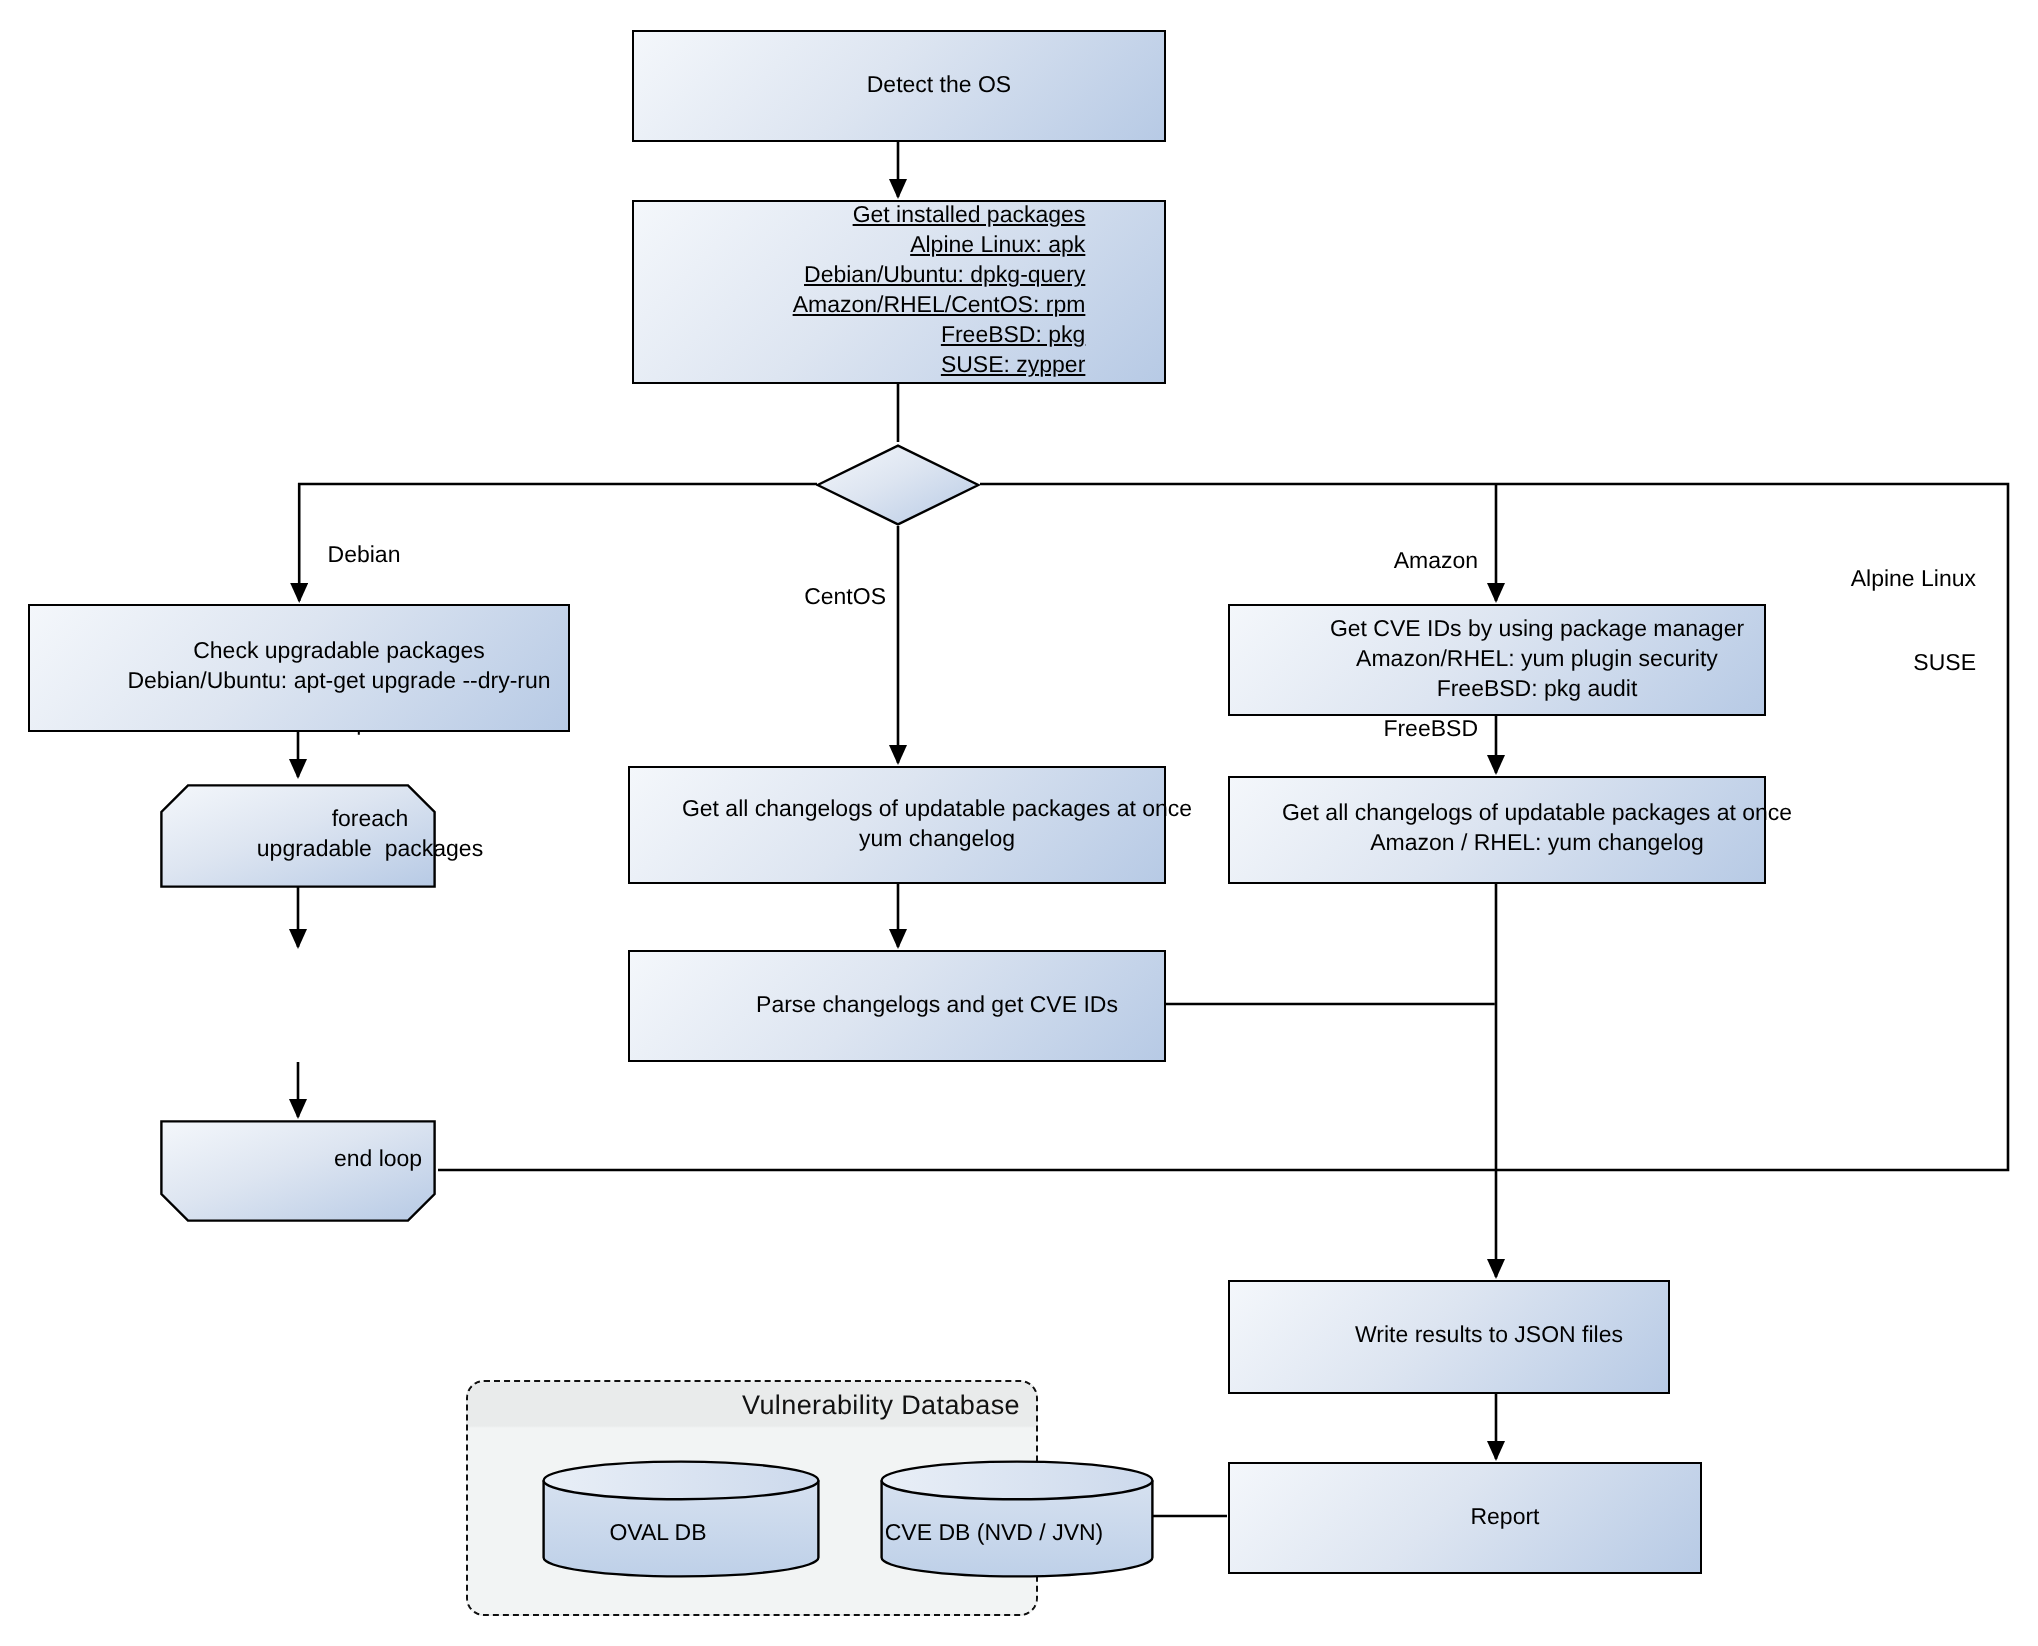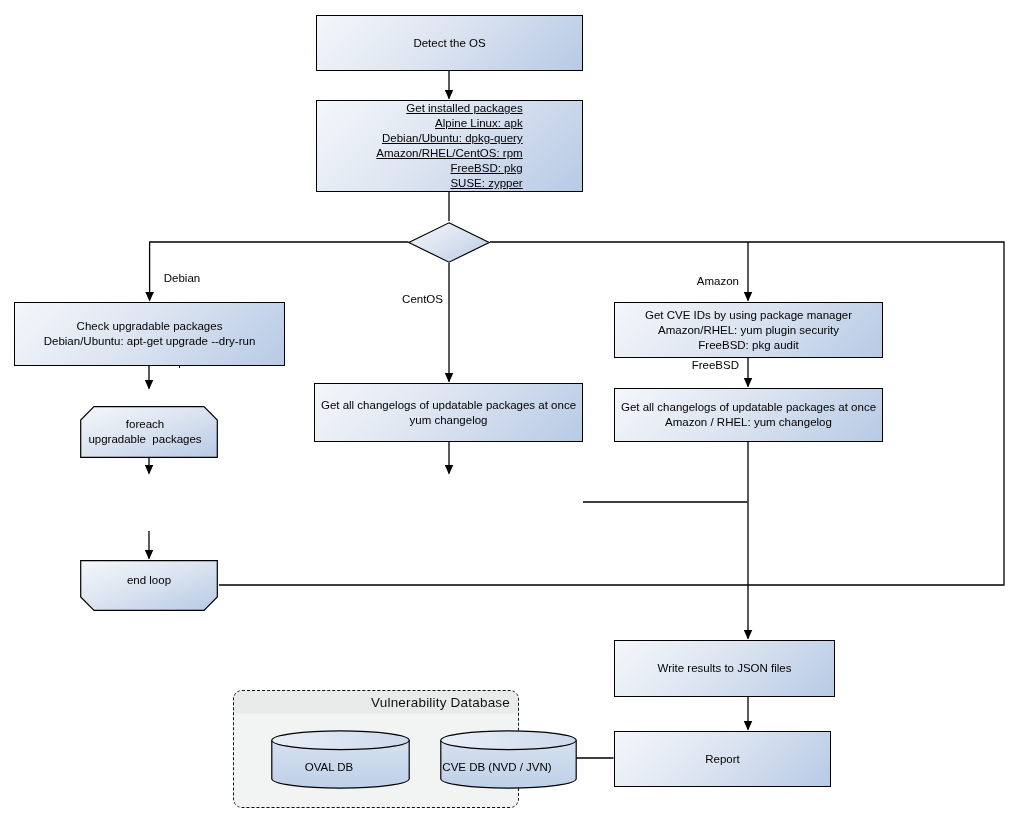--- a/index.html
+++ b/index.html
@@ -8,21 +8,21 @@
     width:1019px;height:823px;
     background:#ffffff;
     font-family:"Liberation Sans","DejaVu Sans",sans-serif;
     color:#000;
     overflow:hidden;
   }
   #connectors{position:absolute;left:0;top:0;}
   .node{
     position:absolute;
     display:flex;align-items:center;justify-content:center;
-    font-size:11.5px;line-height:15px;
+    font-size:11.5px;line-height:15px;padding-left:40px;
   }
   .box{
     border:1px solid #000;
     background:linear-gradient(135deg,#f4f7fb 0%,#dde5f1 45%,#b7cae5 100%);
     box-sizing:border-box;
   }
   .lines{text-align:center;}
   .lines .line{white-space:pre;}
   .lines.align-right{text-align:right;text-decoration:underline;}
   .shape-node{border:none;background:none;}
@@ -124,29 +124,33 @@
     <div class="line">Raspbian</div>
   </div>
   <div class="branch-label" style="left:385px;top:264px;width:58px;text-align:right">
     <div class="line">CentOS</div>
   </div>
   <div class="branch-label" style="left:659px;top:246px;width:80px;text-align:right">
     <div class="line">Amazon</div>
     <div class="line">RHEL</div>
     <div class="line">FreeBSD</div>
   </div>
+  <div class="branch-label" style="left:900px;top:255px;width:88px;text-align:right">
+    <div class="line">Alpine Linux</div>
+    <div class="line">SUSE</div>
+  </div>
 
   <div class="node box" style="left:14px;top:302px;width:271px;height:64px">
     <div class="lines">
       <div class="line">Check upgradable packages</div>
       <div class="line">Debian/Ubuntu: apt-get upgrade --dry-run</div>
     </div>
   </div>
 
-  <div class="node shape-node" style="left:80px;top:406px;width:130px;height:52px">
+  <div class="node shape-node" style="left:80px;top:392px;width:130px;height:52px">
     <svg width="138" height="52" viewBox="0 0 138 52">
       <polygon points="14,0.7 124,0.7 137.3,14 137.3,51.3 0.7,51.3 0.7,14" fill="url(#nodeGrad)" stroke="#000" stroke-width="1.2"></polygon>
     </svg>
     <div class="lines">
       <div class="line">foreach</div>
       <div class="line">upgradable  packages</div>
     </div>
   </div>
 
 
@@ -159,20 +163,25 @@
     </div>
   </div>
 
   <div class="node box" style="left:314px;top:383px;width:269px;height:59px">
     <div class="lines">
       <div class="line">Get all changelogs of updatable packages at once</div>
       <div class="line">yum changelog</div>
     </div>
   </div>
 
+  <div class="node box" style="left:314px;top:475px;width:269px;height:56px">
+    <div class="lines">
+      <div class="line">Parse changelogs and get CVE IDs</div>
+    </div>
+  </div>
 
   <div class="node box" style="left:614px;top:302px;width:269px;height:56px">
     <div class="lines">
       <div class="line">Get CVE IDs by using package manager</div>
       <div class="line">Amazon/RHEL: yum plugin security</div>
       <div class="line">FreeBSD: pkg audit</div>
     </div>
   </div>
 
   <div class="node box" style="left:614px;top:388px;width:269px;height:54px">
@@ -181,21 +190,21 @@
       <div class="line">Amazon / RHEL: yum changelog</div>
     </div>
   </div>
 
   <div class="node box" style="left:614px;top:640px;width:221px;height:57px">
     <div class="lines">
       <div class="line">Write results to JSON files</div>
     </div>
   </div>
 
-  <div class="node box" style="left:614px;top:731px;width:217px;height:56px">
+  <div class="node box" style="left:614px;top:731px;width:237px;height:56px">
     <div class="lines">
       <div class="line">Report</div>
     </div>
   </div>
 
   <div class="group" style="left:233px;top:690px;width:286px;height:118px">
     <div class="group-title">Vulnerability Database</div>
   </div>
 
   <div class="cylinder" style="left:248px;top:730px;width:139px;height:59px">

